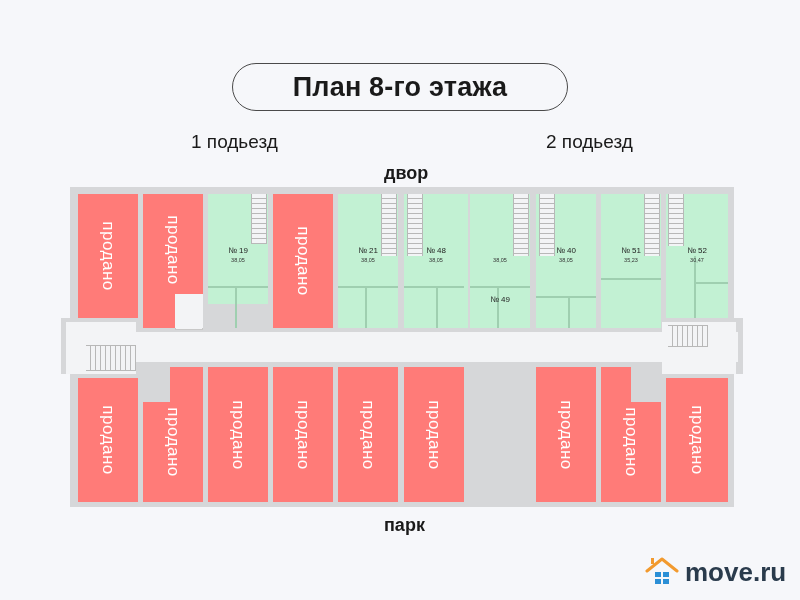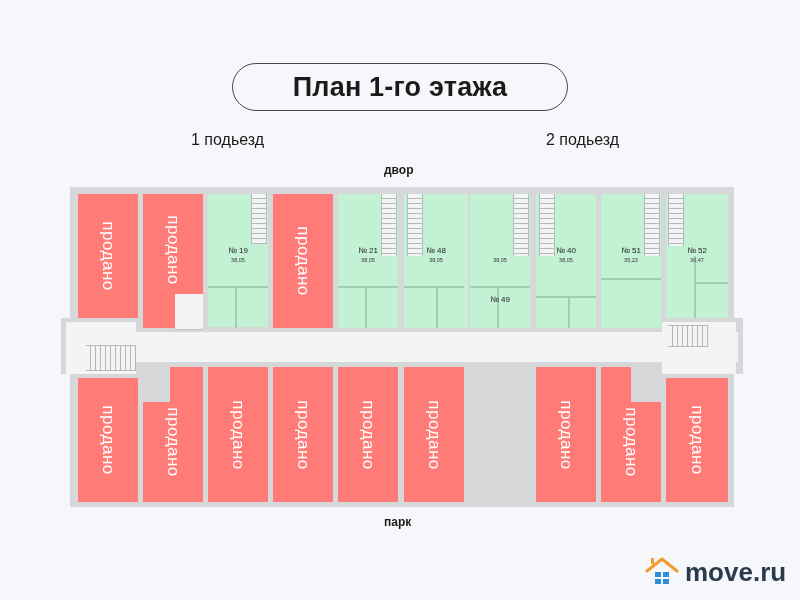--- a/index.html
+++ b/index.html
@@ -1,38 +1,38 @@
 <!DOCTYPE html>
 <html><head>
 <meta charset="utf-8">
 <style>
   html,body{margin:0;padding:0;}
   body{width:800px;height:600px;background:#f6f7fa;position:relative;overflow:hidden;font-family:"Liberation Sans","DejaVu Sans",sans-serif;color:#1a1a1a;}
   .title-pill{position:absolute;left:232px;top:63px;width:336px;height:48px;border:1.5px solid #4a4a4a;border-radius:26px;box-sizing:border-box;display:flex;align-items:center;justify-content:center;font-size:27px;font-weight:600;letter-spacing:0.2px;background:#f6f7fa;}
-  .entr{position:absolute;top:131px;font-size:16px;}
-  .side{position:absolute;font-size:12px;font-weight:700;}
+  .entr{position:absolute;top:131px;font-size:19px;}
+  .side{position:absolute;font-size:18px;font-weight:700;}
   .building{position:absolute;left:0;top:0;width:800px;height:600px;}
   .wall{position:absolute;background:#d6d7d9;}
   .inner{position:absolute;background:#f3f4f6;}
   .unit{position:absolute;box-sizing:border-box;}
   .sold{background:#ff7b78;}
   .free{background:#c2f1d3;}
   .sold-label{position:absolute;left:50%;top:50%;transform:translate(-50%,-50%) rotate(90deg);color:#fff;font-size:17px;font-weight:500;letter-spacing:0.5px;white-space:nowrap;}
   .free .num{position:absolute;width:100%;text-align:center;font-size:8px;color:#222;}
   .free .area{position:absolute;width:100%;text-align:center;font-size:5.5px;color:#333;}
   .line{position:absolute;background:#9fcfb0;}
   .stair{position:absolute;background:repeating-linear-gradient(180deg,#f3f4f6 0,#f3f4f6 4px,#b8b8b8 4px,#b8b8b8 5px);border-left:1px solid #b8b8b8;border-right:1px solid #b8b8b8;}
   .stairv{position:absolute;background:repeating-linear-gradient(90deg,#f3f4f6 0,#f3f4f6 4px,#b8b8b8 4px,#b8b8b8 5px);border-top:1px solid #b8b8b8;border-bottom:1px solid #b8b8b8;}
   .logo{position:absolute;left:645px;top:556px;display:flex;align-items:center;}
   .logo-text{font-size:26px;font-weight:600;color:#2a3b4c;margin-left:6px;}
 </style>
 </head>
 <body>
 
-<div class="title-pill">План 1-го этажа</div>
+<div class="title-pill">План 8-го этажа</div>
 <div class="entr" style="left:191px;">1 подьезд</div>
 <div class="entr" style="left:546px;">2 подьезд</div>
 <div class="side" style="left:384px;top:163px;">двор</div>
 <div class="side" style="left:384px;top:515px;">парк</div>
 
 <div class="building">
 
   <div class="wall" style="left:70px;top:187px;width:664px;height:144px;"></div>
   <div class="wall" style="left:61px;top:318px;width:682px;height:56px;"></div>
   <div class="wall" style="left:70px;top:362px;width:664px;height:145px;"></div>
@@ -44,21 +44,21 @@
   <div class="stairv" style="left:668px;top:325px;width:40px;height:20px;"></div>
   <div class="inner" style="left:175px;top:294px;width:28px;height:36px;border:1px solid #c8c8c8;box-sizing:border-box;"></div>
 
   <div class="unit sold" style="left:78px;top:194px;width:60px;height:124px;">
     <span class="sold-label">продано</span>
   </div>
   <div class="unit sold" style="left:143px;top:194px;width:60px;height:134px;">
     <span class="sold-label" style="top:42%;">продано</span>
   </div>
   <div class="inner" style="left:175px;top:294px;width:28px;height:34px;"></div>
-  <div class="unit free" style="left:208px;top:194px;width:60px;height:133px;">
+  <div class="unit free" style="left:208px;top:194px;width:60px;height:110px;">
     <div class="stair" style="left:43px;top:0;width:14px;height:50px;"></div>
     <div class="line" style="left:0;top:92px;width:60px;height:1.5px;"></div>
     <div class="line" style="left:27px;top:92px;width:1.5px;height:42px;"></div>
     <span class="num" style="top:52px;">№ 19</span>
     <span class="area" style="top:63px;">38,05</span>
   </div>
   <div class="unit sold" style="left:273px;top:194px;width:60px;height:134px;">
     <span class="sold-label">продано</span>
   </div>
   <div class="unit free" style="left:338px;top:194px;width:60px;height:134px;">

